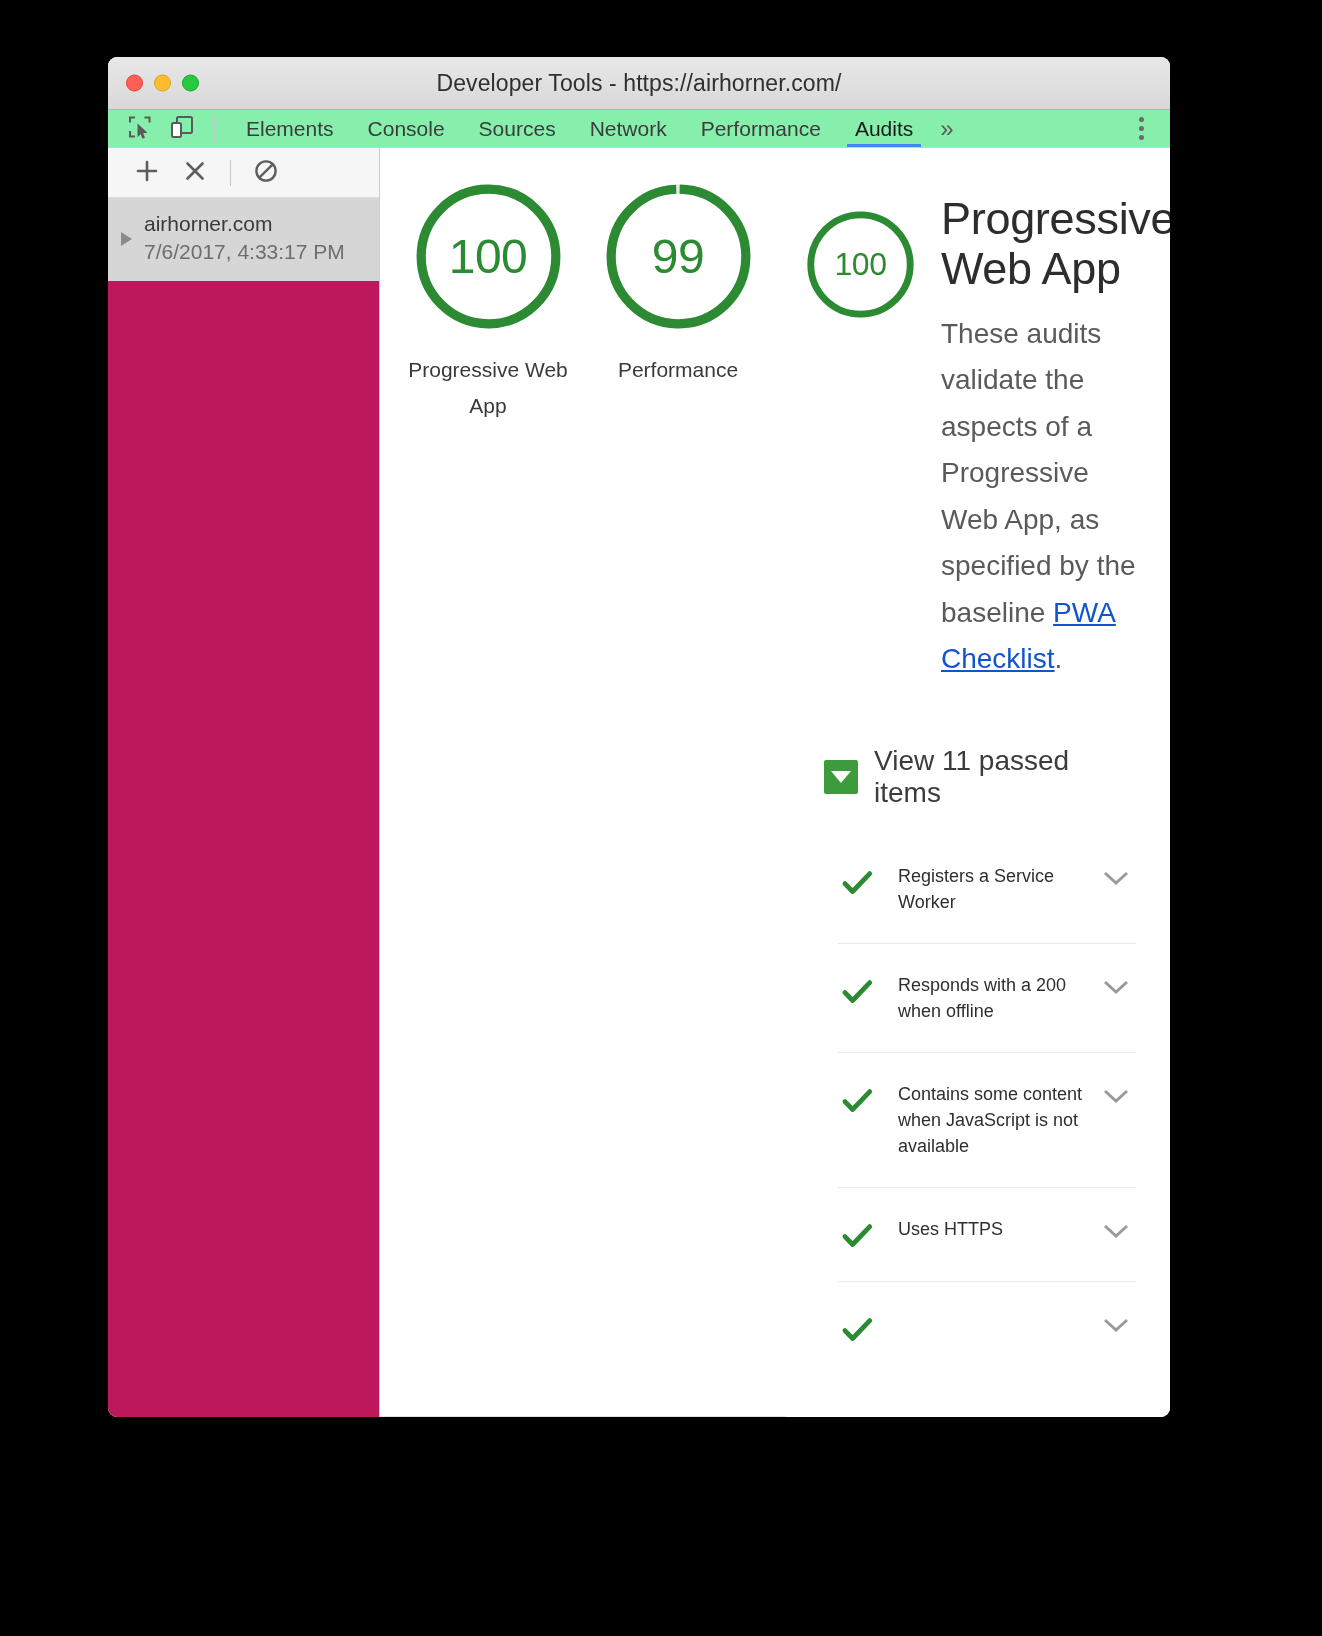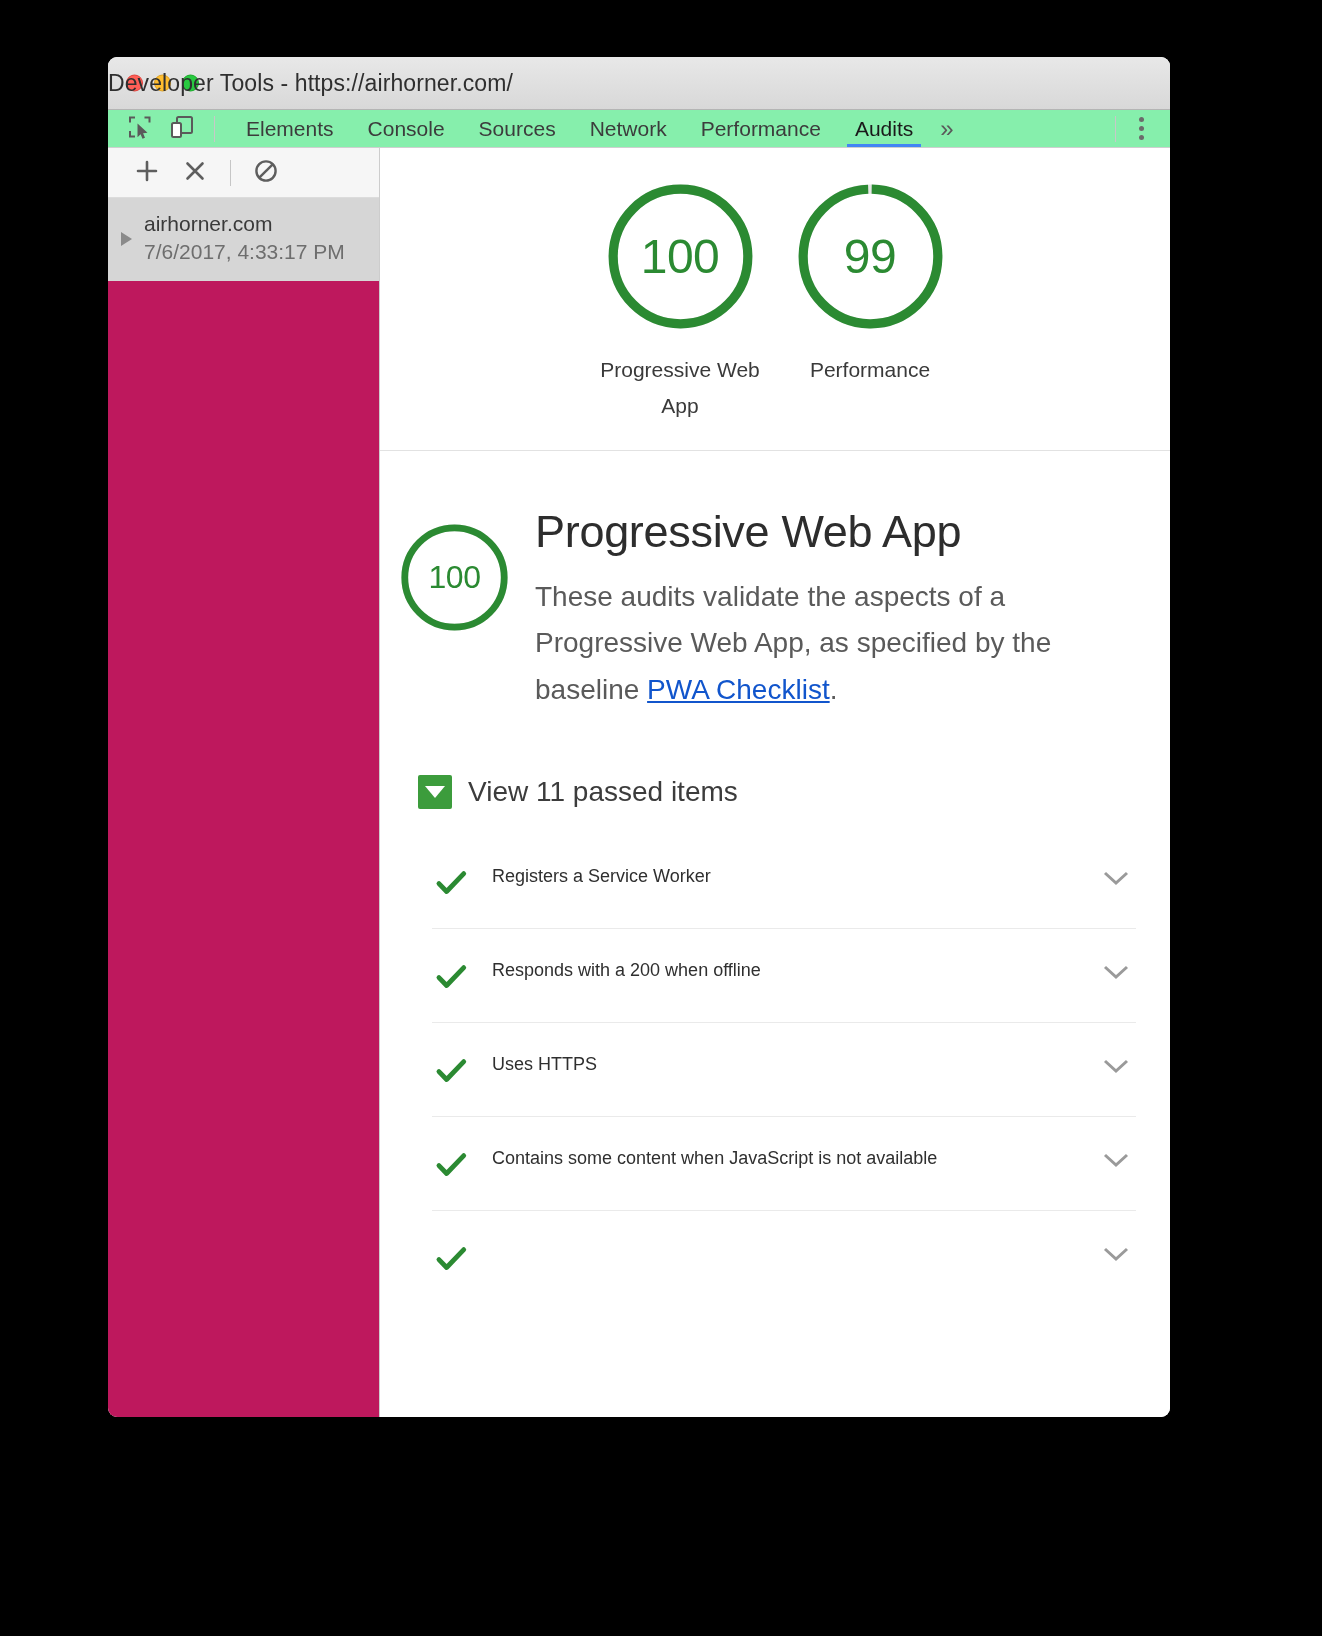--- a/index.html
+++ b/index.html
@@ -44,20 +44,21 @@
     gap: 11px;
   }
   .light { width: 17px; height: 17px; border-radius: 50%; display: block; }
   .light.red    { background: #ff5f57; border: 1px solid #e0443e; }
   .light.yellow { background: #ffbd2e; border: 1px solid #dea123; }
   .light.green  { background: #28c940; border: 1px solid #1aab29; }
   .title-text {
     position: absolute;
     left: 0; right: 0; top: 50%;
     transform: translateY(-50%);
+    text-align: center;
     font-size: 23px;
     color: #2f2f2f;
     letter-spacing: 0.1px;
   }
 
   
   .tabstrip {
     position: relative;
     height: 38px;
     background: #86efac;
@@ -185,22 +186,21 @@
     color: #6e6e6e;
     line-height: 1.35;
   }
 
   
   .report {
     flex: 1 1 auto;
     background: #fff;
     overflow: hidden;
     display: flex;
-    flex-direction: column;
-    gap: 10px;
+    flex-direction: row;
   }
 
   .gauges {
     flex: 0 0 auto;
     border-bottom: 1px solid #e2e2e2;
     display: flex;
     justify-content: center;
     align-items: flex-start;
     gap: 22px;
     padding: 32px 24px 26px 24px;
@@ -502,48 +502,48 @@
                 </svg>
               </span>
             </div>
 
             <div class="audit-row">
               <span class="check">
                 <svg viewBox="0 0 24 24" width="34" height="34">
                   <path d="M3.5 12.4l5.4 5.6L21 5.4" fill="none" stroke="#2b8a32" stroke-width="3.4" stroke-linecap="round" stroke-linejoin="round"></path>
                 </svg>
               </span>
+              <span class="audit-text">Contains some content when JavaScript is not available</span>
+              <span class="audit-chevron">
+                <svg viewBox="0 0 28 18" width="28" height="18">
+                  <path d="M3 4l11 10L25 4" fill="none" stroke="#9a9a9a" stroke-width="3"></path>
+                </svg>
+              </span>
+            </div>
+
+            <div class="audit-row">
+              <span class="check">
+                <svg viewBox="0 0 24 24" width="34" height="34">
+                  <path d="M3.5 12.4l5.4 5.6L21 5.4" fill="none" stroke="#2b8a32" stroke-width="3.4" stroke-linecap="round" stroke-linejoin="round"></path>
+                </svg>
+              </span>
               <span class="audit-text">Uses HTTPS</span>
               <span class="audit-chevron">
                 <svg viewBox="0 0 28 18" width="28" height="18">
                   <path d="M3 4l11 10L25 4" fill="none" stroke="#9a9a9a" stroke-width="3"></path>
                 </svg>
               </span>
             </div>
 
             <div class="audit-row">
               <span class="check">
                 <svg viewBox="0 0 24 24" width="34" height="34">
                   <path d="M3.5 12.4l5.4 5.6L21 5.4" fill="none" stroke="#2b8a32" stroke-width="3.4" stroke-linecap="round" stroke-linejoin="round"></path>
                 </svg>
               </span>
-              <span class="audit-text">Contains some content when JavaScript is not available</span>
-              <span class="audit-chevron">
-                <svg viewBox="0 0 28 18" width="28" height="18">
-                  <path d="M3 4l11 10L25 4" fill="none" stroke="#9a9a9a" stroke-width="3"></path>
-                </svg>
-              </span>
-            </div>
-
-            <div class="audit-row">
-              <span class="check">
-                <svg viewBox="0 0 24 24" width="34" height="34">
-                  <path d="M3.5 12.4l5.4 5.6L21 5.4" fill="none" stroke="#2b8a32" stroke-width="3.4" stroke-linecap="round" stroke-linejoin="round"></path>
-                </svg>
-              </span>
               <span class="audit-chevron">
                 <svg viewBox="0 0 28 18" width="28" height="18">
                   <path d="M3 4l11 10L25 4" fill="none" stroke="#9a9a9a" stroke-width="3"></path>
                 </svg>
               </span>
             </div>
 
           </div>
         </div>
 

